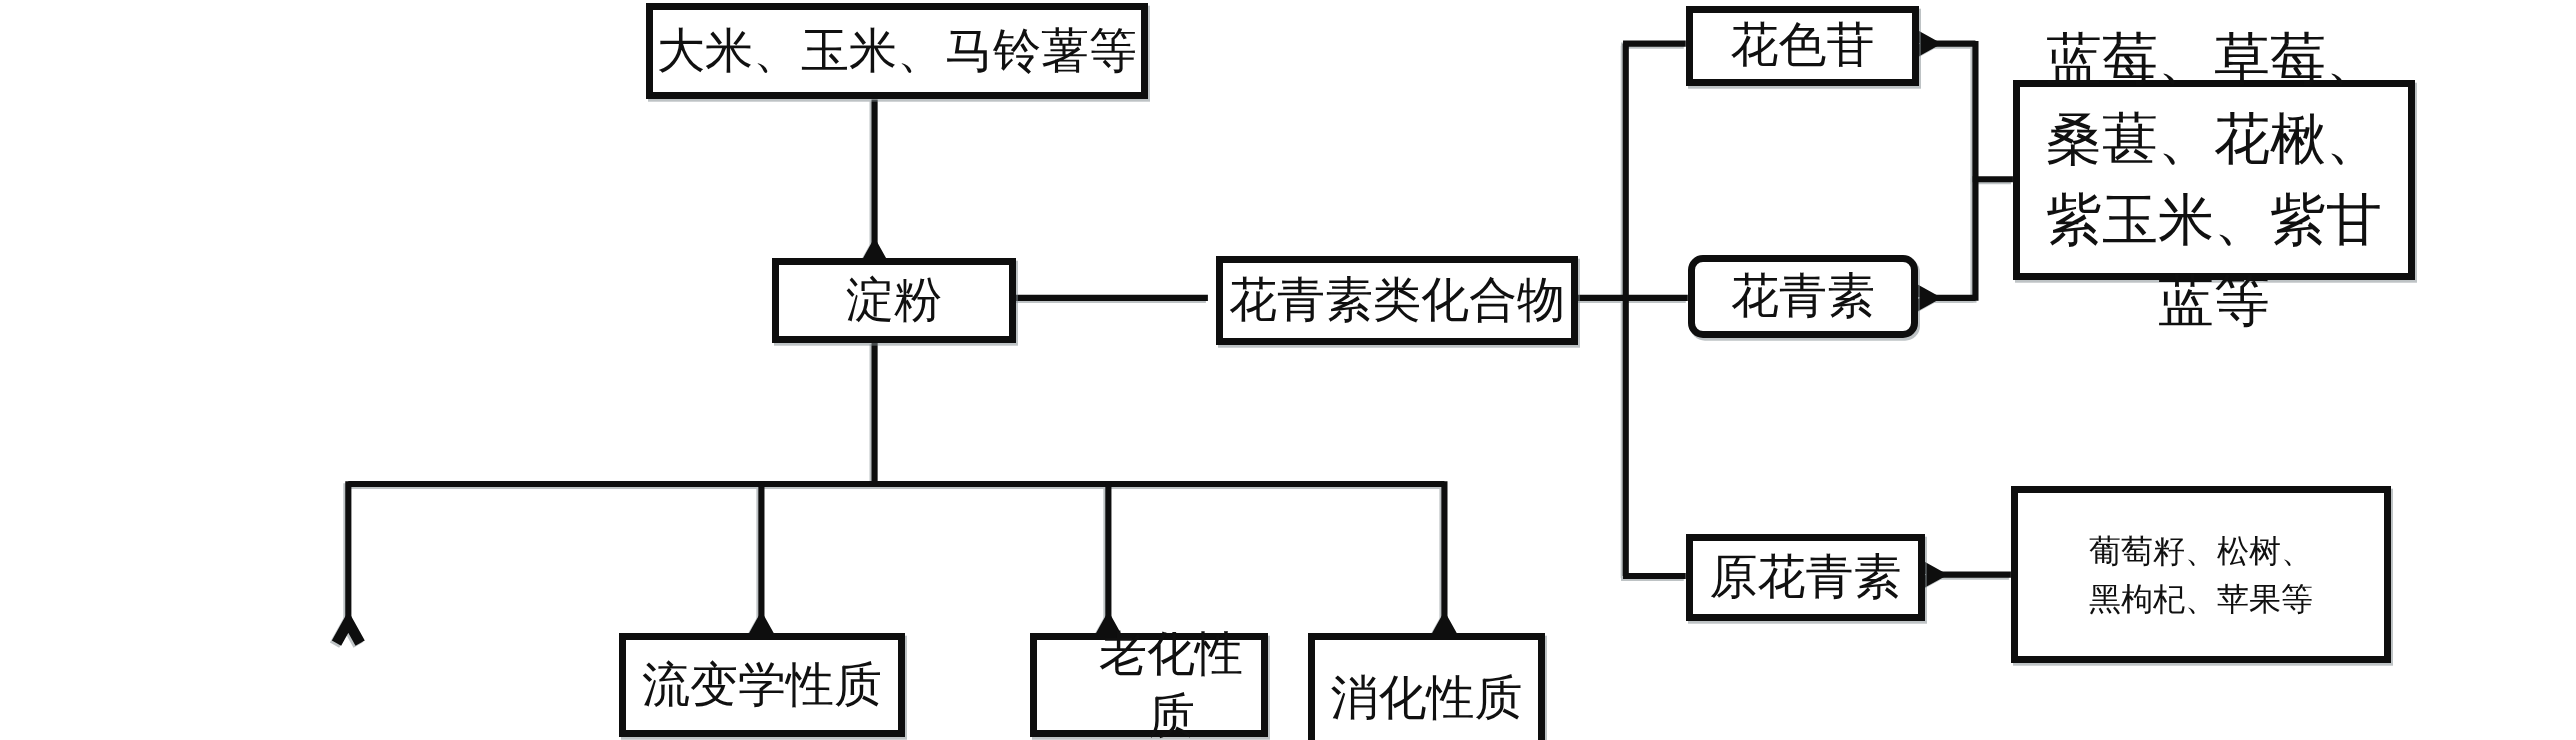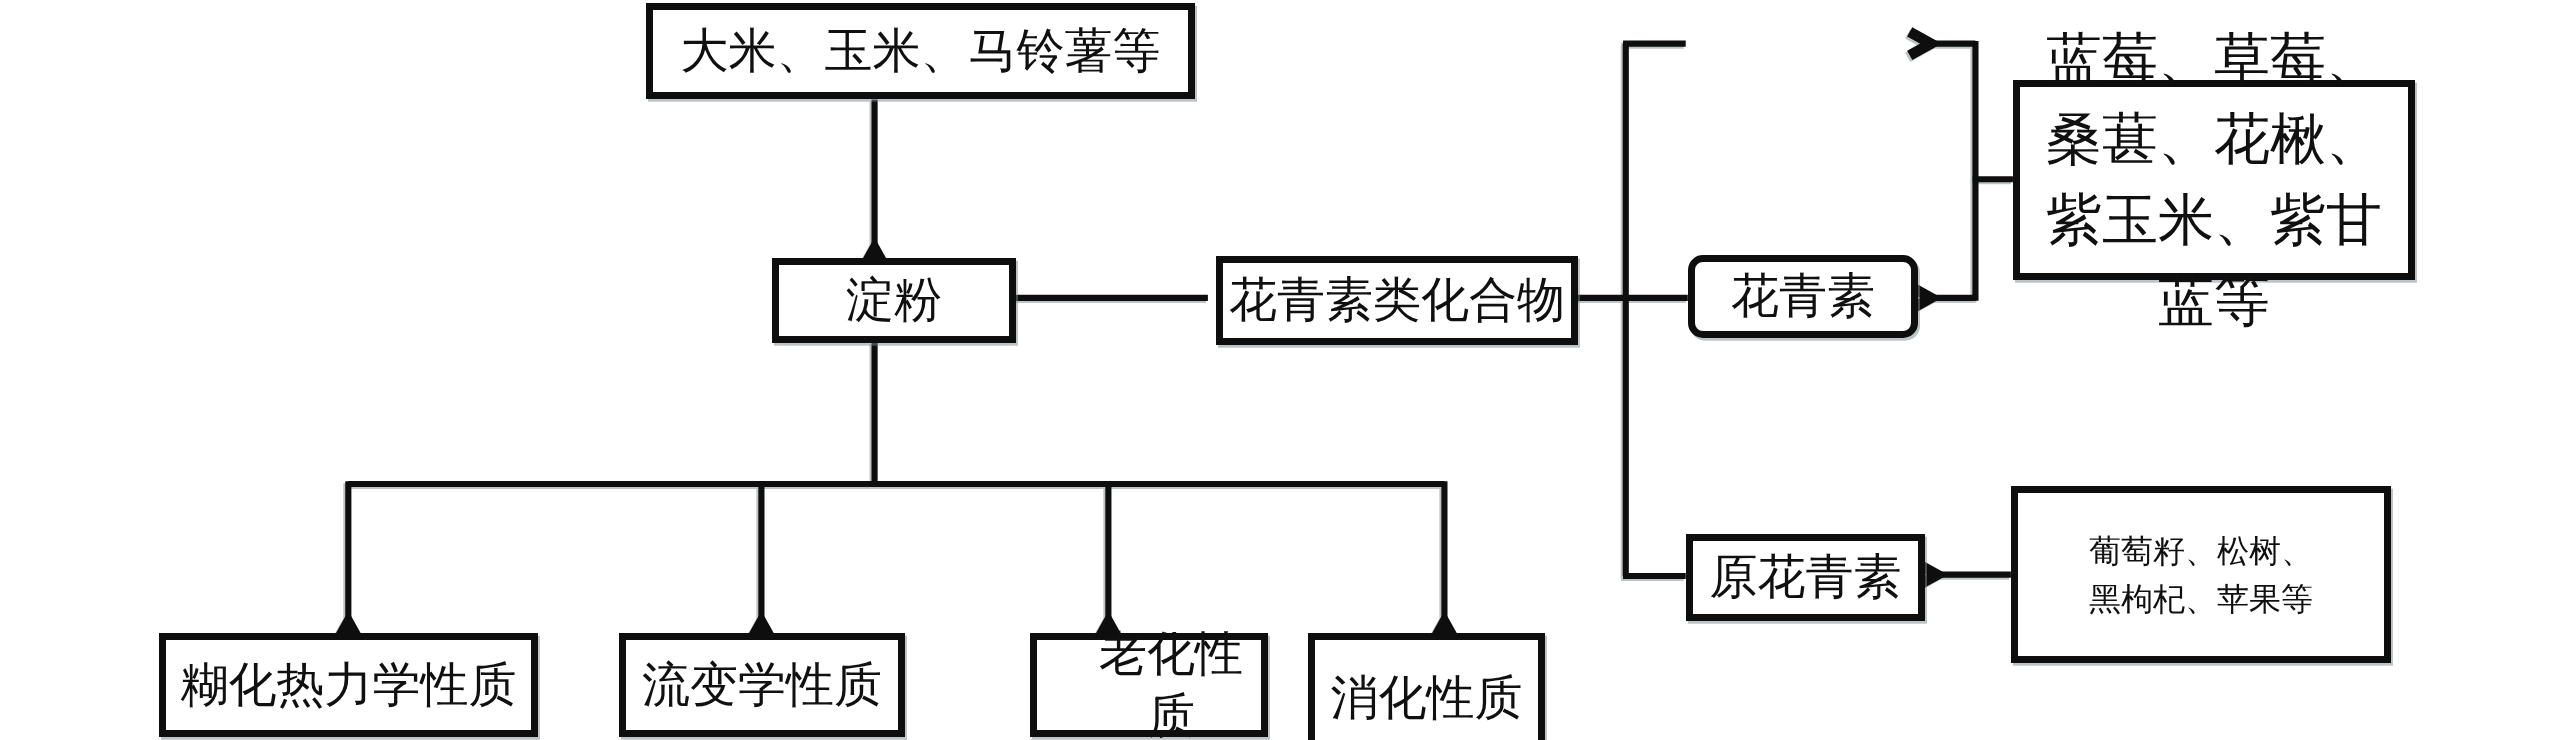--- a/index.html
+++ b/index.html
@@ -29,21 +29,21 @@
     background:var(--bg);
     color:var(--text);
     display:flex;align-items:center;justify-content:center;
     text-align:center;
     font-size:48px;
     line-height:1.3;
     white-space:pre-line;
     box-shadow:2px 2.7px 0 var(--shadow);
   }
   
-  .n-source-starch    {left:646px;  top:3.4px;   width:549px; height:96px;}
+  .n-source-starch    {left:646px;  top:3.4px;   width:502px; height:96px;}
   .n-starch           {left:772px; top:258px; width:244px; height:85px;}
   .n-compounds        {left:1208px; top:256px; width:362px; height:89px;margin-left:8px;}
   .n-glycoside        {left:1686px; top:5.5px;   width:233px; height:80px;}
   .n-anthocyanidin    {left:1688px; top:255px; width:230px; height:83px;border-radius:15px;}
   .n-proanthocyanidin {left:1686px; top:534px; width:239px; height:87px;}
   .n-berry-sources    {left:2013px; top:80px; width:402px; height:200px; font-size:56px; line-height:1.44;}
   .n-grape-sources    {left:2011px; top:486px; width:380px; height:177px; font-size:32px; line-height:1.5;}
   .n-prop-gelatinization{left:159px;  top:633px; width:379px; height:104px;}
   .n-prop-rheology      {left:619px;  top:633px; width:286px; height:104px;}
   .n-prop-retrogradation{left:1030px; top:633px; width:238px; height:104px;padding-left:44px;}
@@ -92,43 +92,43 @@
   </div>
 
   <div class="node n-starch">
     <span>淀粉</span>
   </div>
 
   <div class="node n-compounds">
     <span>花青素类化合物</span>
   </div>
 
+  <div class="node n-glycoside">
+    <span>花色苷</span>
+  </div>
 
   <div class="node n-anthocyanidin">
     <span>花青素</span>
   </div>
 
   <div class="node n-proanthocyanidin">
     <span>原花青素</span>
   </div>
 
   <div class="node n-berry-sources">
     <span>蓝莓、草莓、
 桑葚、花楸、
 紫玉米、紫甘蓝等</span>
   </div>
 
   <div class="node n-grape-sources">
     <span>葡萄籽、松树、
 黑枸杞、苹果等</span>
   </div>
 
-  <div class="node n-prop-gelatinization">
-    <span>糊化热力学性质</span>
-  </div>
 
   <div class="node n-prop-rheology">
     <span>流变学性质</span>
   </div>
 
   <div class="node n-prop-retrogradation">
     <span>老化性质</span>
   </div>
 
   <div class="node n-prop-digestion">

